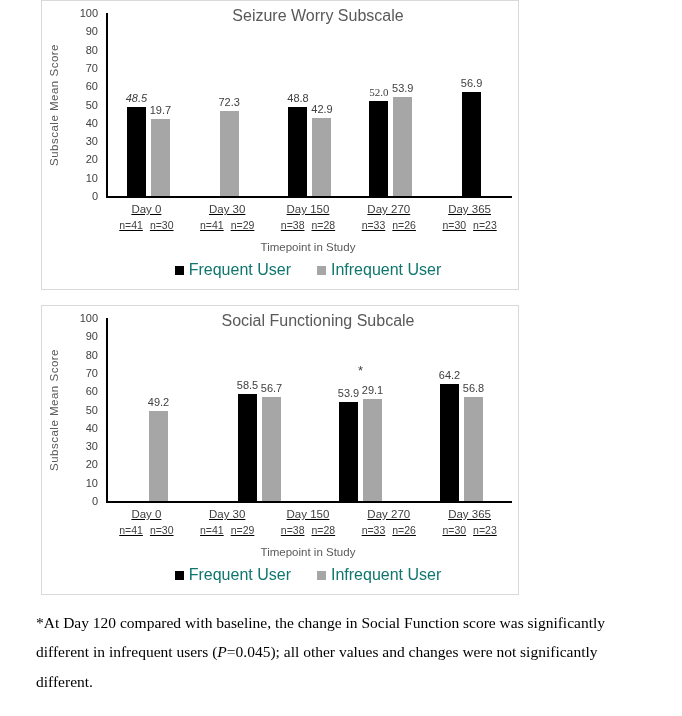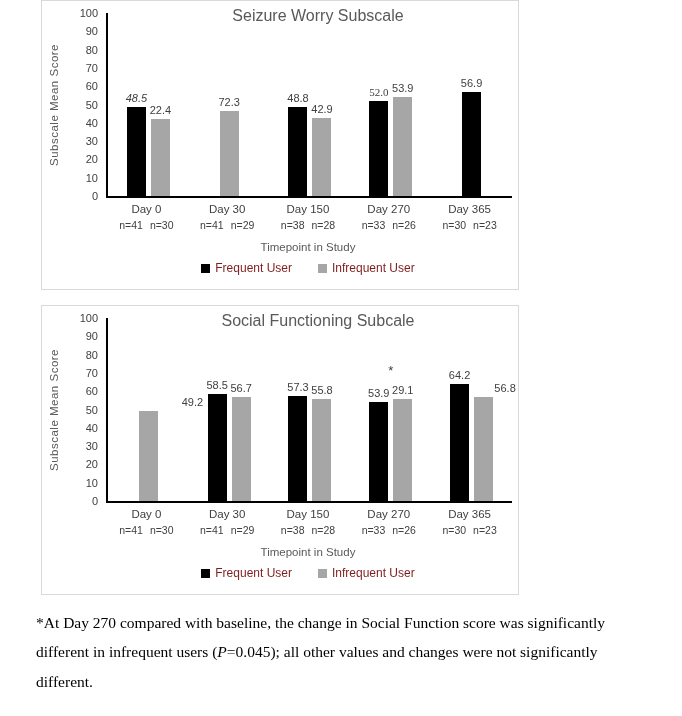--- a/index.html
+++ b/index.html
@@ -78,38 +78,38 @@
   }
   .annotation{
     position:absolute;left:50%;
     transform:translateX(-50%);
     font-size:13px;color:#404040;line-height:1;
   }
   .x-cats{
     position:absolute;left:64px;top:202px;width:404px;
     display:flex;
   }
-  .cat-cell{flex:1;text-align:center;}
+  .cat-cell{flex:1;text-align:center;text-decoration:underline;}
   .cat-day{font-size:11.5px;color:#404040;margin-bottom:4px;}
   .cat-n{
     display:flex;justify-content:center;gap:7px;
     font-size:10.5px;color:#404040;
   }
   .x-axis-label{
     position:absolute;left:64px;width:404px;top:240px;
     text-align:center;
     font-size:11.5px;color:#595959;
   }
   .legend{
     position:absolute;left:64px;width:404px;top:260px;
     display:flex;justify-content:center;gap:26px;
   }
   .legend-item{display:flex;align-items:center;gap:5px;}
   .swatch{width:9px;height:9px;display:inline-block;}
-  .legend-text{font-size:12px;color:#7f1d1d;}
+  .legend-text{font-size:16px;color:#0f766e;}
   
   .footnote{
     margin:13px 20px 0 36px;
     width:622px;
     font-size:15.5px;
     line-height:1.9;
     color:#000;
   }
   .footnote .pvar{font-style:italic;}
 </style>
@@ -136,21 +136,21 @@
         <div class="ytick" style="bottom: 100%;">100</div>
       </div>
     <div class="plot-area">
         <div class="group">
           <div class="bar-col">
             <div class="bar" style="height: 48.5%; background: rgb(0, 0, 0);"></div>
             <div class="val-label" style="bottom: calc(48.5% + 3px); font-style: italic;">48.5</div>
           </div>
           <div class="bar-col">
             <div class="bar" style="height: 42.1%; background: rgb(166, 166, 166);"></div>
-            <div class="val-label" style="bottom: calc(42.1% + 3px);">22.4</div>
+            <div class="val-label" style="bottom: calc(42.1% + 3px);">19.7</div>
           </div>
         </div>
         <div class="group">
           <div class="bar-col">
             <div class="bar" style="height: 46.6%; background: rgb(166, 166, 166);"></div>
             <div class="val-label" style="bottom: calc(46.6% + 3px);">72.3</div>
           </div>
         </div>
         <div class="group">
           <div class="bar-col">
@@ -242,62 +242,52 @@
         <div class="ytick" style="bottom: 60%;">60</div>
         <div class="ytick" style="bottom: 70%;">70</div>
         <div class="ytick" style="bottom: 80%;">80</div>
         <div class="ytick" style="bottom: 90%;">90</div>
         <div class="ytick" style="bottom: 100%;">100</div>
       </div>
     <div class="plot-area">
         <div class="group">
           <div class="bar-col">
             <div class="bar" style="height: 49.2%; background: rgb(166, 166, 166);"></div>
-            <div class="val-label" style="bottom: calc(49.2% + 3px); margin-left: 44px;">49.2</div>
+            <div class="val-label" style="bottom: calc(49.2% + 3px);">49.2</div>
           </div>
         </div>
         <div class="group">
           <div class="bar-col">
             <div class="bar" style="height: 58.5%; background: rgb(0, 0, 0);"></div>
             <div class="val-label" style="bottom: calc(58.5% + 3px);">58.5</div>
           </div>
           <div class="bar-col">
             <div class="bar" style="height: 56.7%; background: rgb(166, 166, 166);"></div>
             <div class="val-label" style="bottom: calc(56.7% + 3px);">56.7</div>
           </div>
         </div>
         <div class="group">
           <div class="bar-col">
-            <div class="bar" style="height: 57.3%; background: rgb(0, 0, 0);"></div>
-            <div class="val-label" style="bottom: calc(57.3% + 3px);">57.3</div>
-          </div>
-          <div class="bar-col">
-            <div class="bar" style="height: 55.8%; background: rgb(166, 166, 166);"></div>
-            <div class="val-label" style="bottom: calc(55.8% + 3px);">55.8</div>
-          </div>
-        </div>
-        <div class="group">
-          <div class="bar-col">
             <div class="bar" style="height: 53.9%; background: rgb(0, 0, 0);"></div>
             <div class="val-label" style="bottom: calc(53.9% + 3px);">53.9</div>
           </div>
           <div class="bar-col">
             <div class="bar" style="height: 55.7%; background: rgb(166, 166, 166);"></div>
             <div class="val-label" style="bottom: calc(55.7% + 3px);">29.1</div>
           </div>
           <div class="annotation" style="bottom: calc(55.7% + 22px);">*</div>
         </div>
         <div class="group">
           <div class="bar-col">
             <div class="bar" style="height: 64.2%; background: rgb(0, 0, 0);"></div>
             <div class="val-label" style="bottom: calc(64.2% + 3px);">64.2</div>
           </div>
           <div class="bar-col">
             <div class="bar" style="height: 56.8%; background: rgb(166, 166, 166);"></div>
-            <div class="val-label" style="bottom: calc(56.8% + 3px); padding-left: 43px;">56.8</div>
+            <div class="val-label" style="bottom: calc(56.8% + 3px);">56.8</div>
           </div>
         </div>
       </div>
     <div class="x-cats">
         <div class="cat-cell">
           <div class="cat-day">Day 0</div>
           <div class="cat-n">
             <span>n=41</span>
             <span>n=30</span>
           </div>
@@ -338,16 +328,16 @@
         <span class="legend-text">Frequent User</span>
       </div>
       <div class="legend-item">
         <span class="swatch" style="background: rgb(166, 166, 166);"></span>
         <span class="legend-text">Infrequent User</span>
       </div>
     </div>
   </figure>
 
   <p class="footnote" style="margin-block:0;margin-inline:0;margin-left:36px;margin-top:13px;">
-    <span>*At Day 270 compared with baseline, the change in Social Function score was significantly different in infrequent users (</span><span class="pvar">P</span><span>=0.045); all other values and changes were not significantly different.</span>
+    <span>*At Day 120 compared with baseline, the change in Social Function score was significantly different in infrequent users (</span><span class="pvar">P</span><span>=0.045); all other values and changes were not significantly different.</span>
   </p>
 
 </div>
 
 </body></html>

